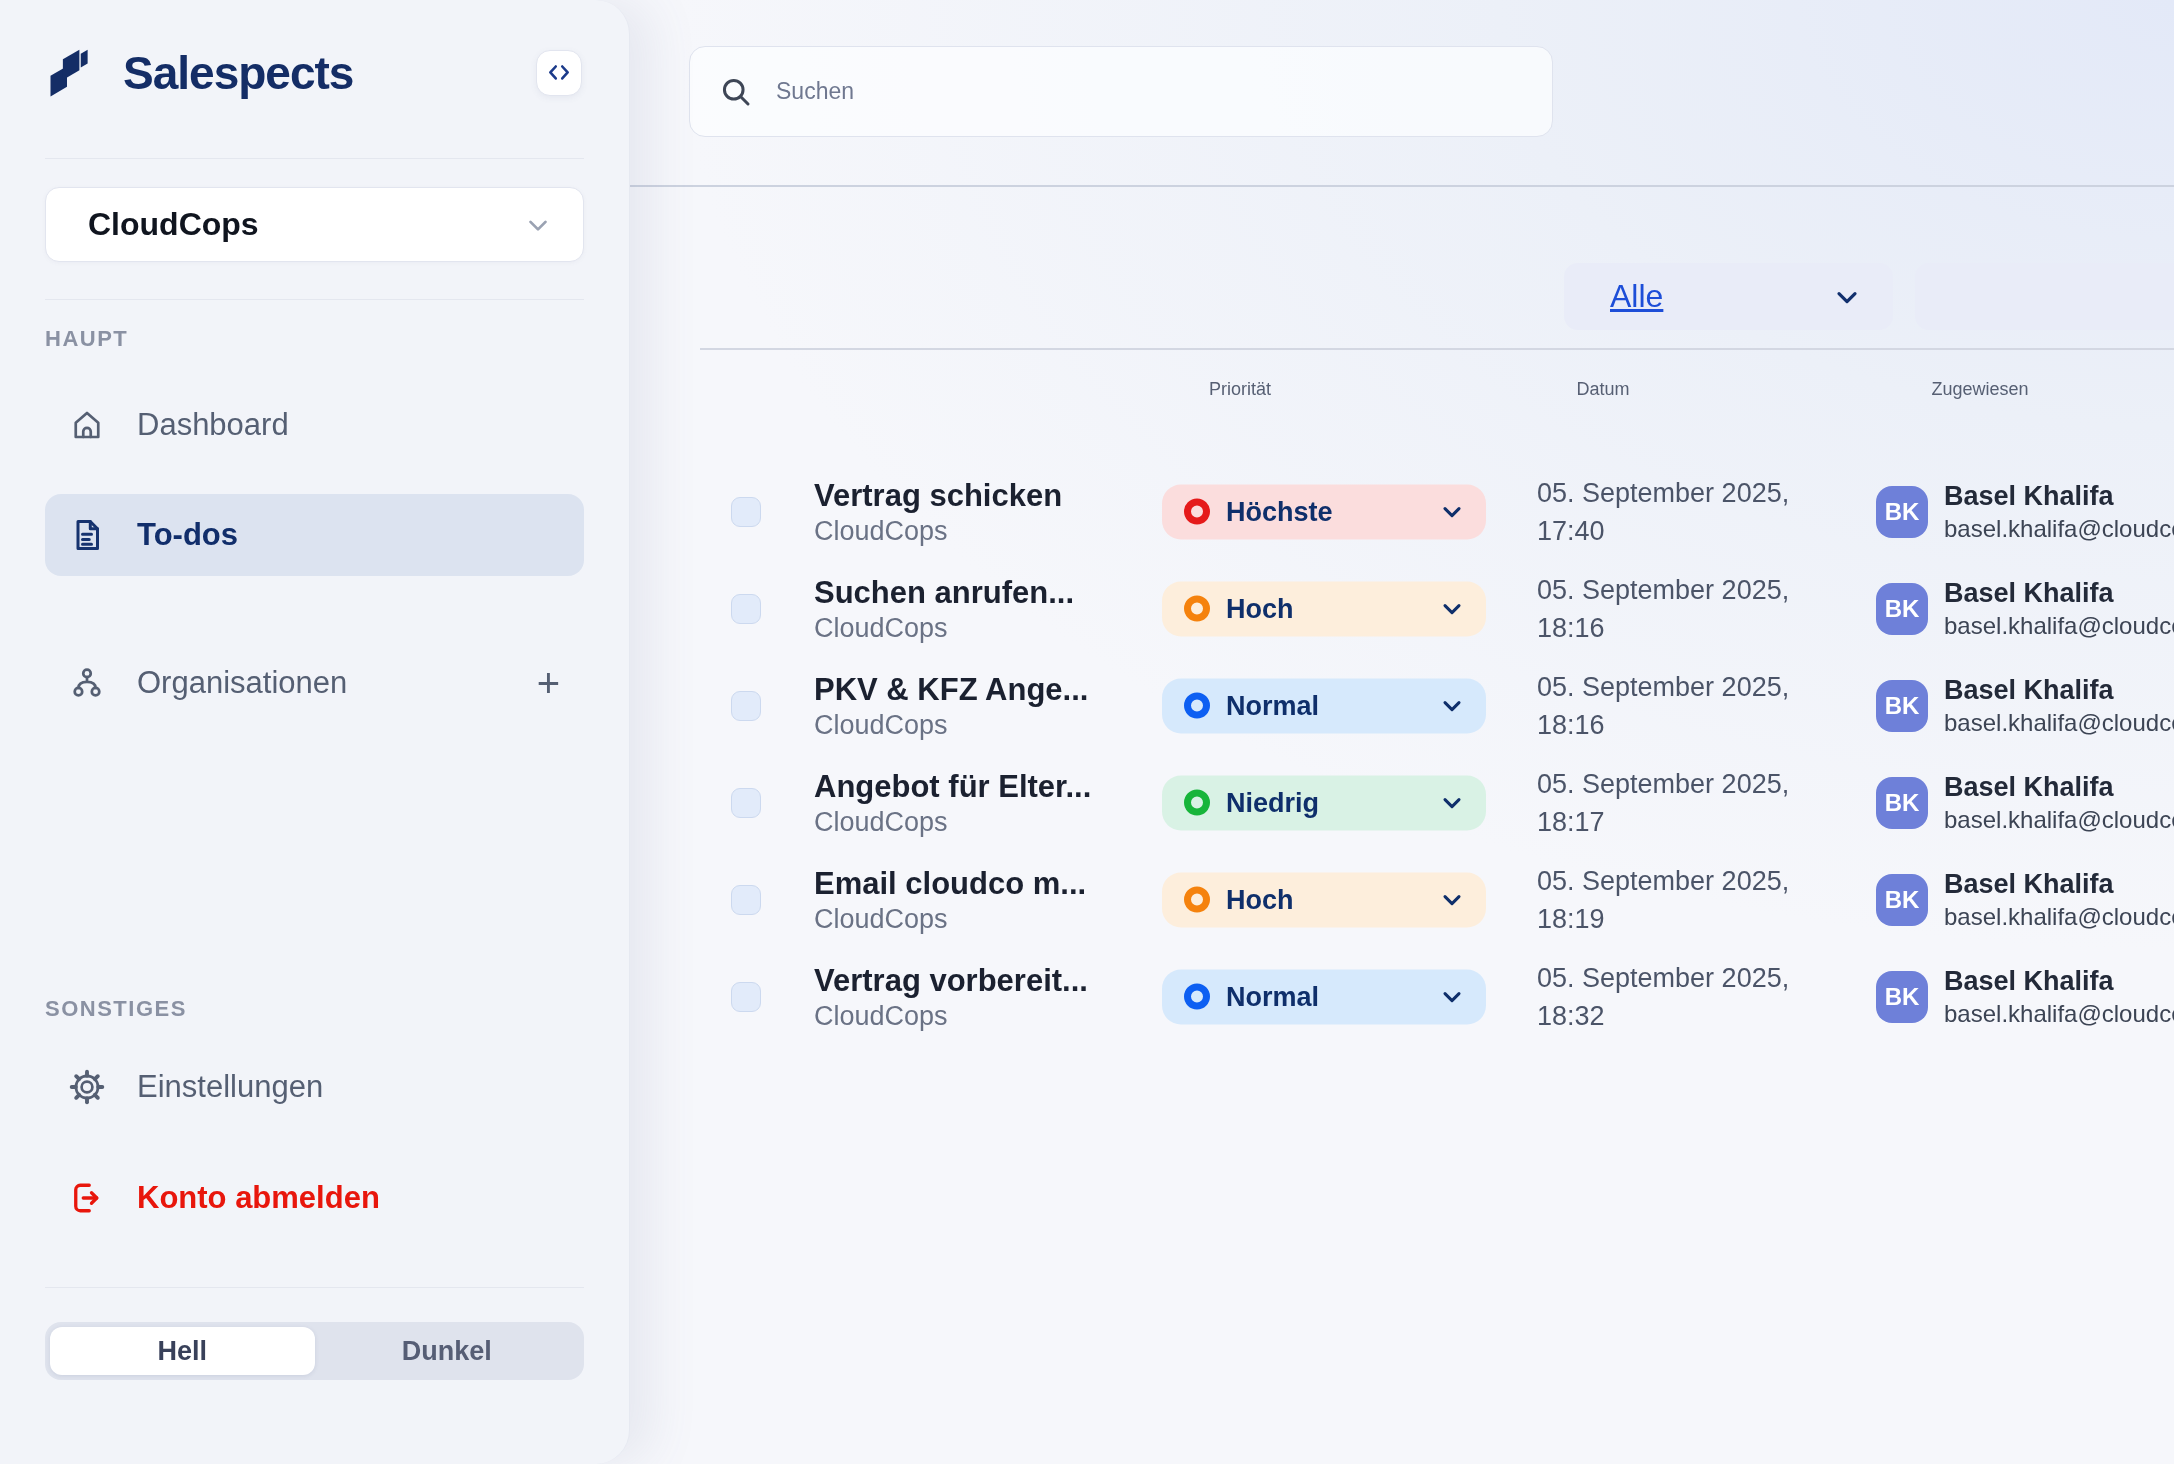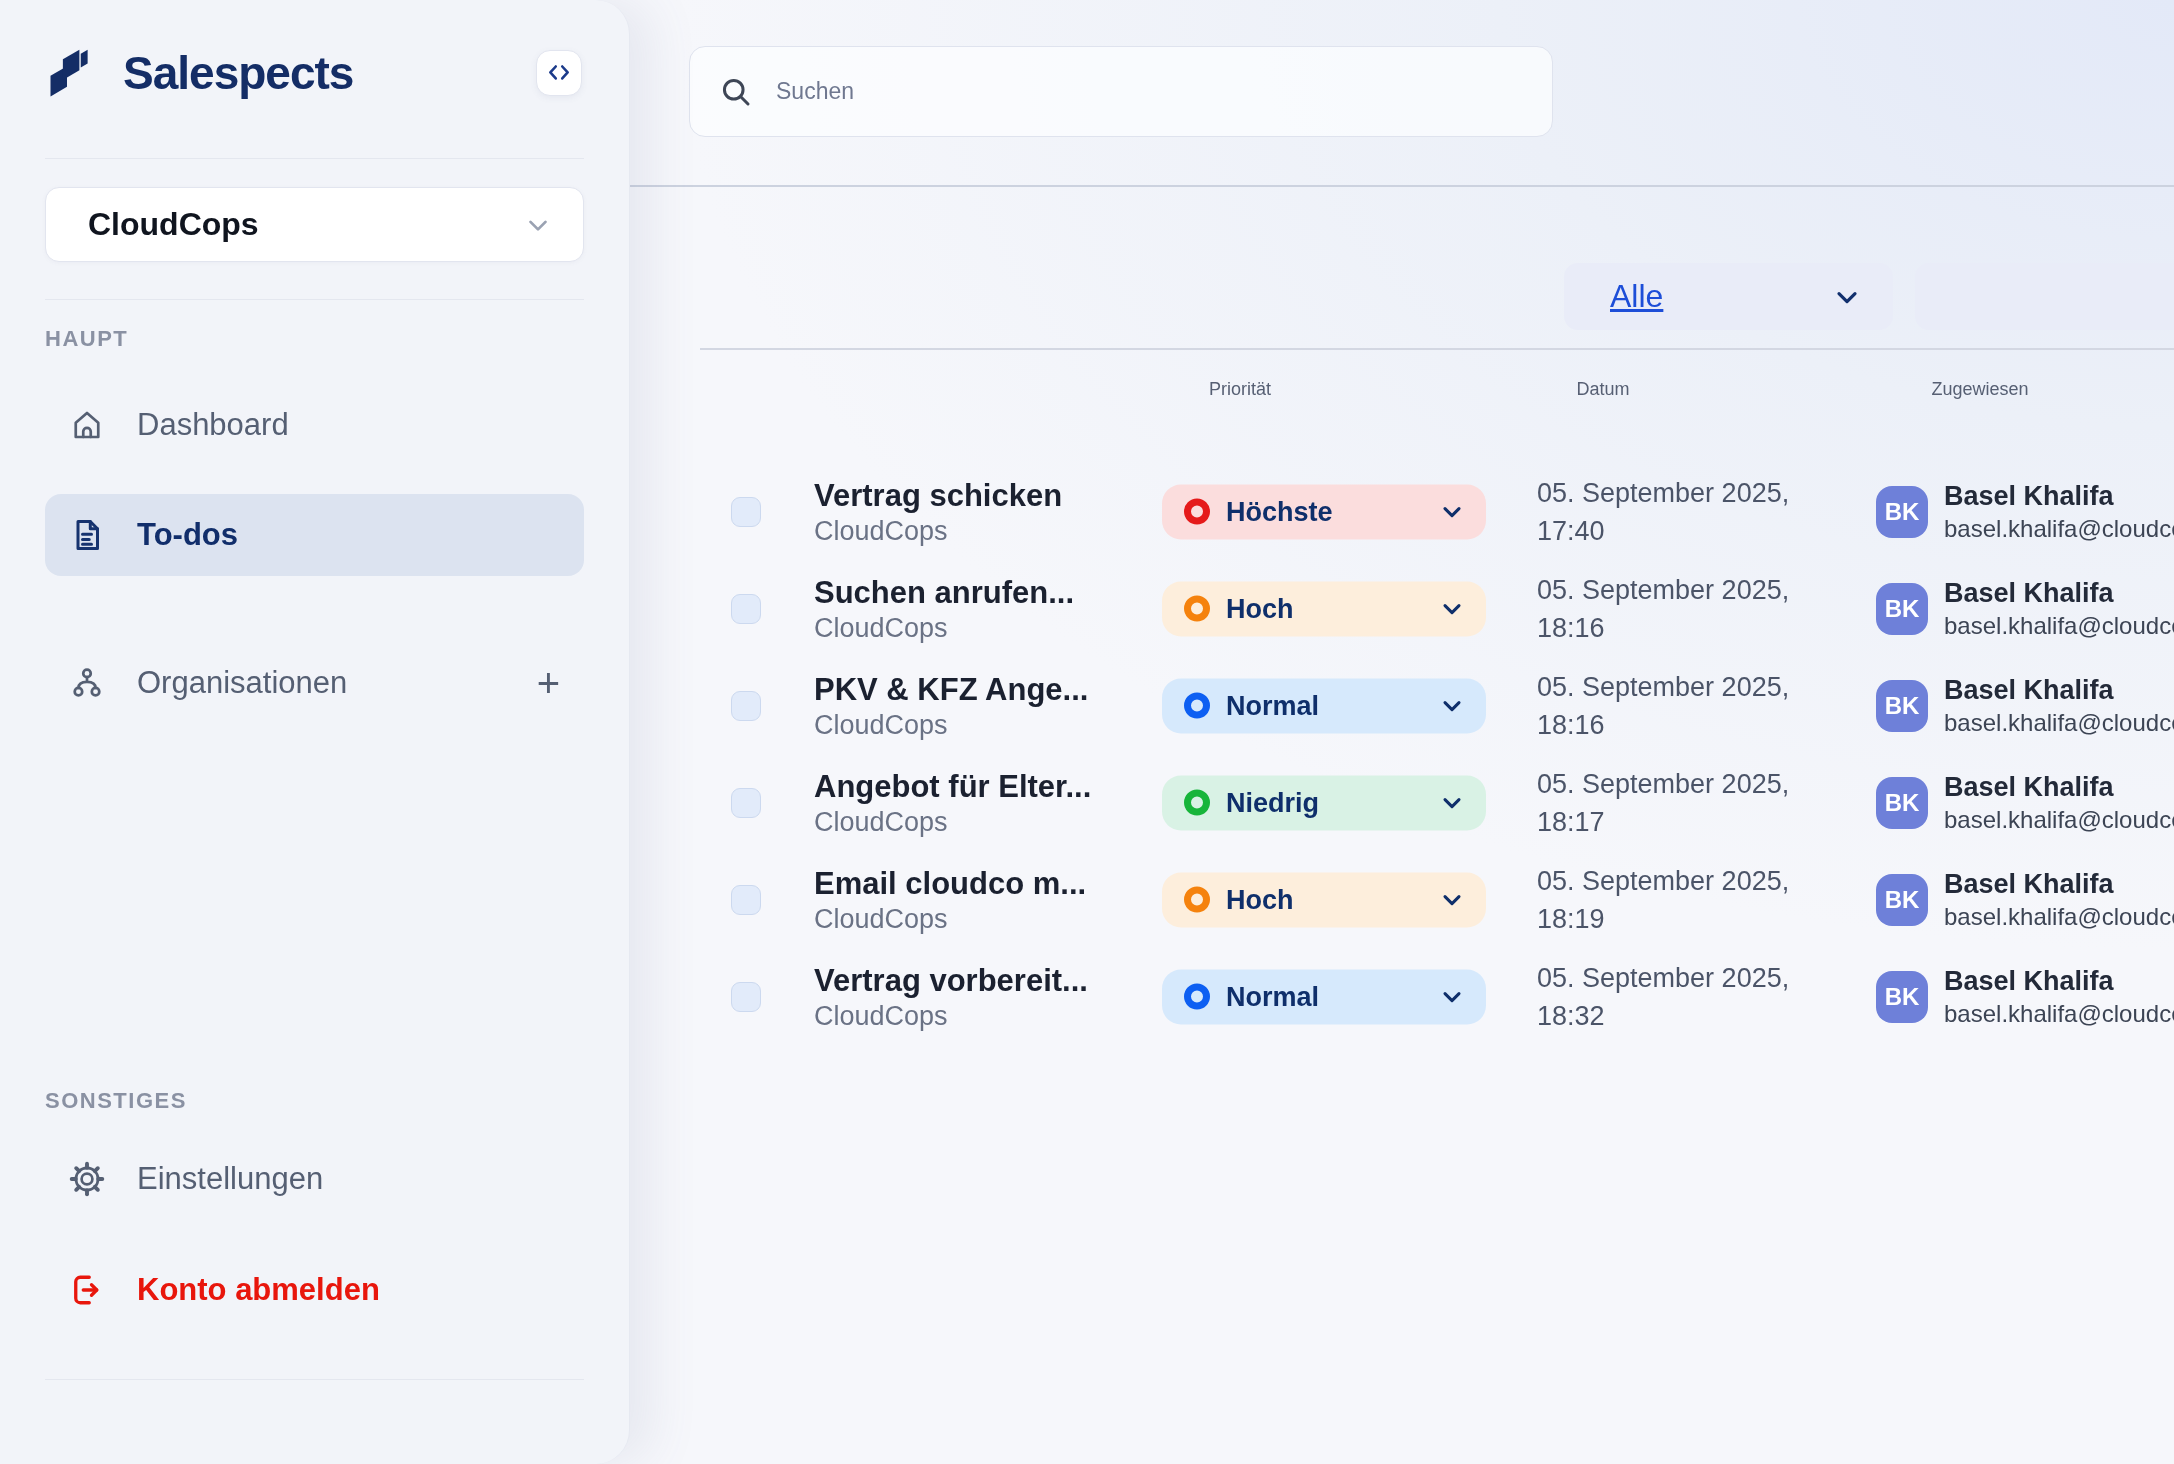--- a/index.html
+++ b/index.html
@@ -243,20 +243,24 @@
         <path d="M13.5 3.5H7.5a3 3 0 0 0-3 3v11a3 3 0 0 0 3 3h6"></path>
         <line x1="9.5" y1="12" x2="18.5" y2="12"></line>
         <polyline points="15,8.5 18.5,12 15,15.5"></polyline>
       </svg>
     </span>
     <span class="nav-txt">Konto abmelden</span>
   </div>
 
   <hr class="sdiv sdiv3">
 
+  <div class="theme-toggle">
+    <div class="seg active">Hell</div>
+    <div class="seg">Dunkel</div>
+  </div>
 </aside>
 
 <div class="main">
   <div class="topbar">
     <div class="search-box">
       <span>
         <svg width="36" height="36" viewBox="0 0 24 24" fill="none" stroke="#3e4656" stroke-width="2" stroke-linecap="round">
           <circle cx="10.5" cy="10.5" r="6.2"></circle>
             <line x1="15.2" y1="15.2" x2="20" y2="20"></line>
         </svg>

